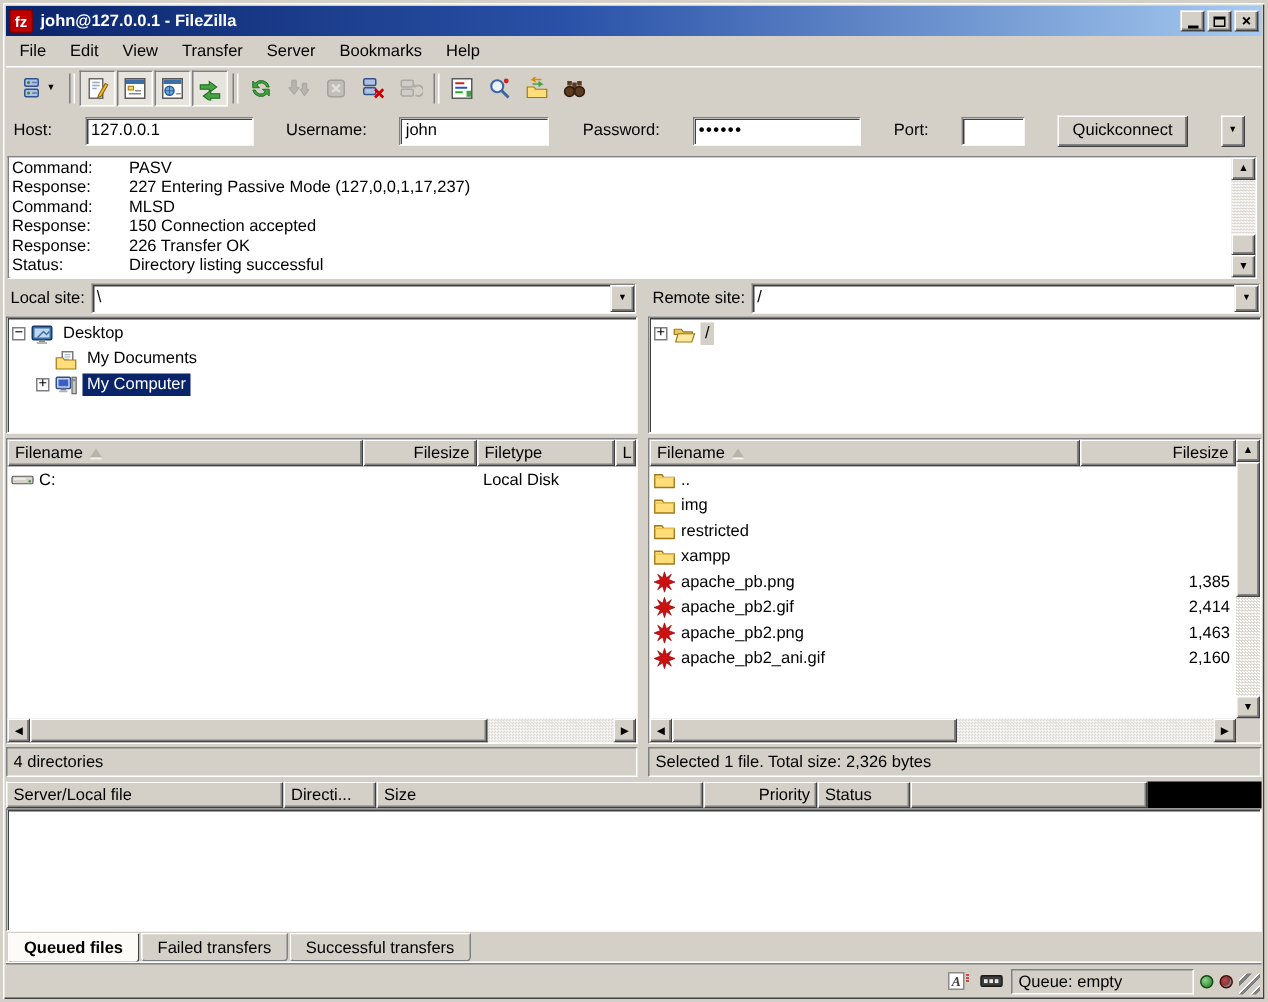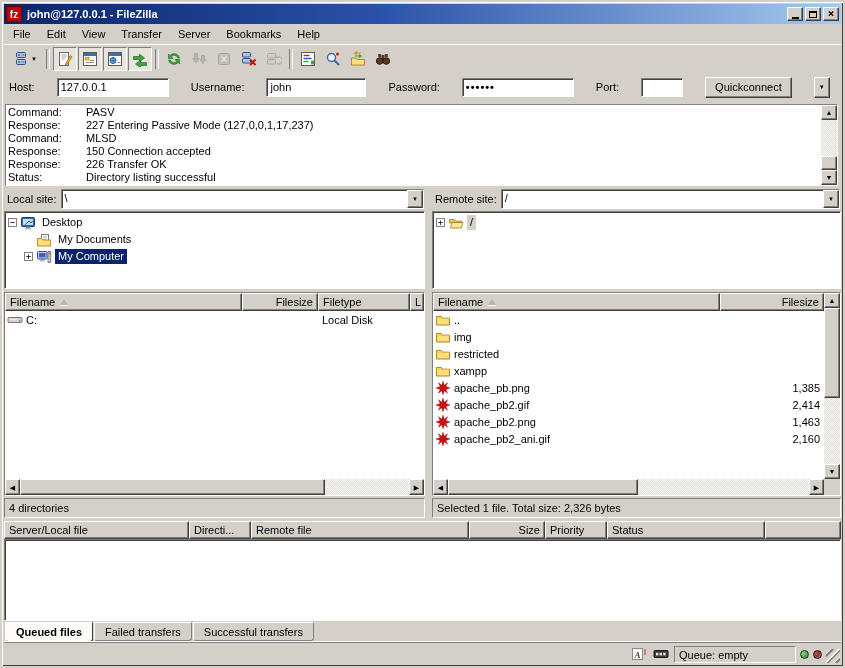--- a/index.html
+++ b/index.html
@@ -630,24 +630,20 @@
 
     <div class="hcol">
           <span>Server/Local file</span>
 
         </div>
         <div class="hcol">
           <span>Directi...</span>
 
         </div>
         <div class="hcol">
-          <span>Remote file</span>
-
-        </div>
-        <div class="hcol">
           <span>Size</span>
 
         </div>
         <div class="hcol">
           <span>Priority</span>
 
         </div>
         <div class="hcol">
           <span>Status</span>
 

